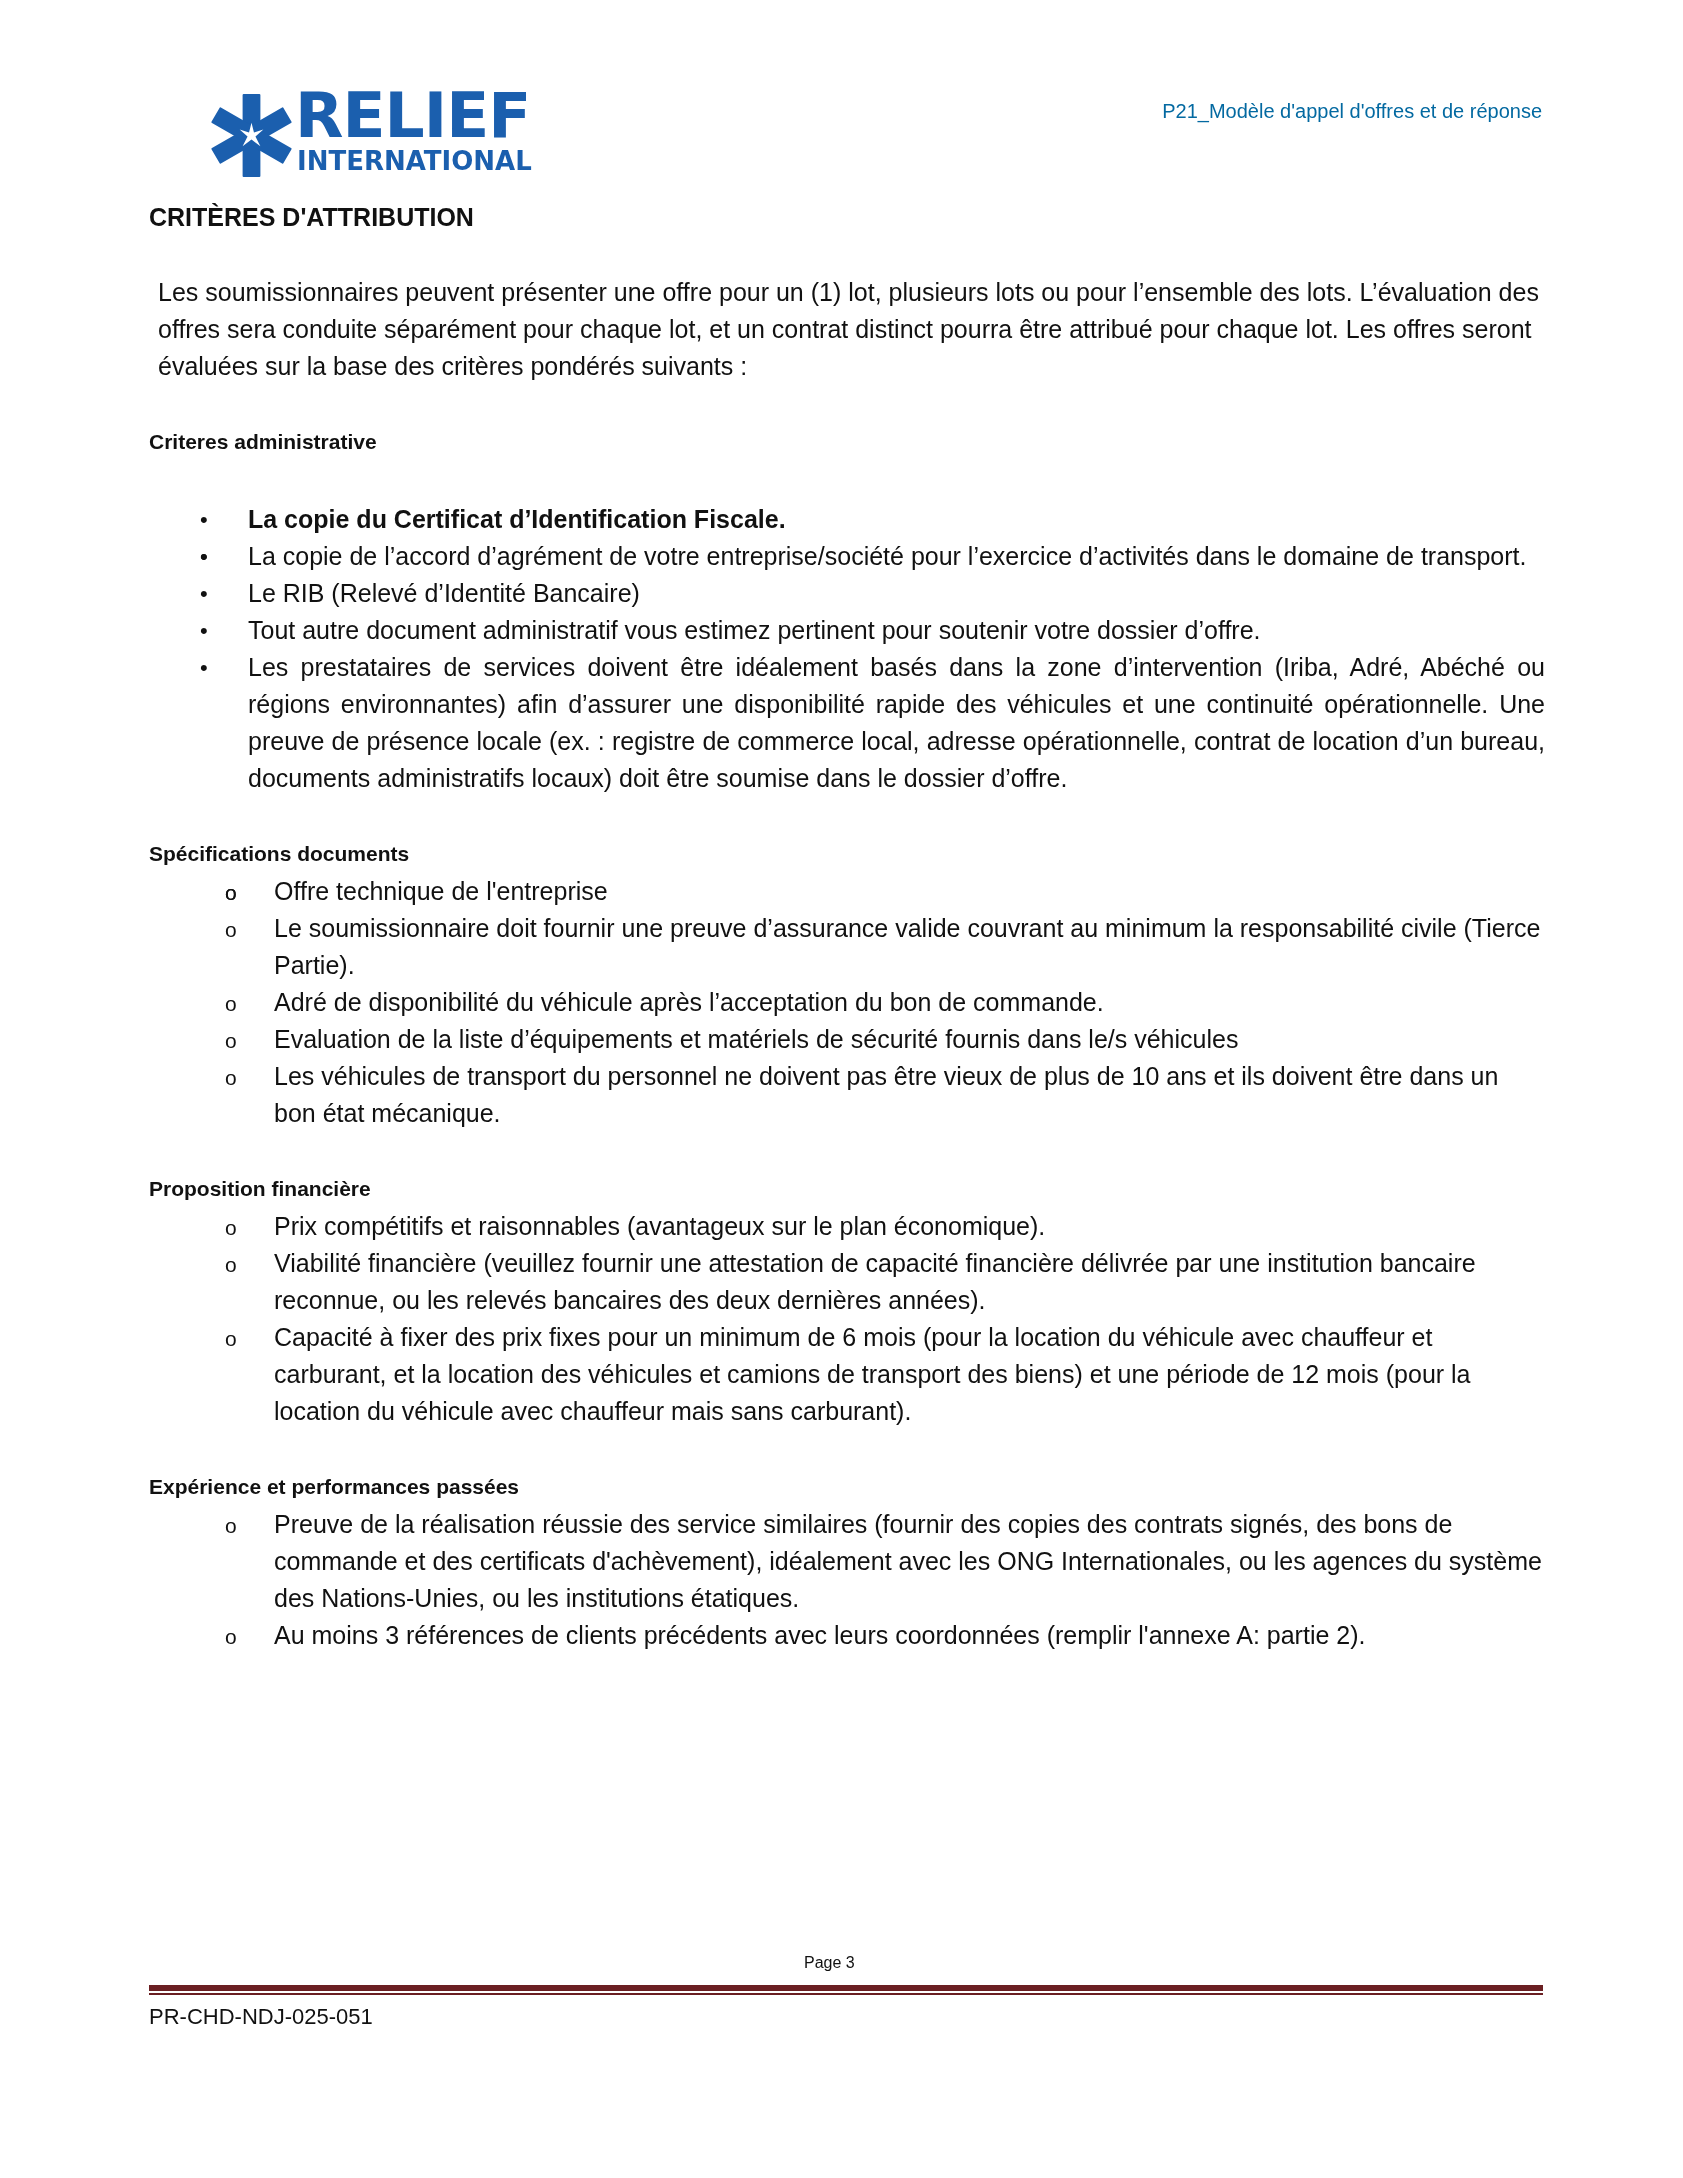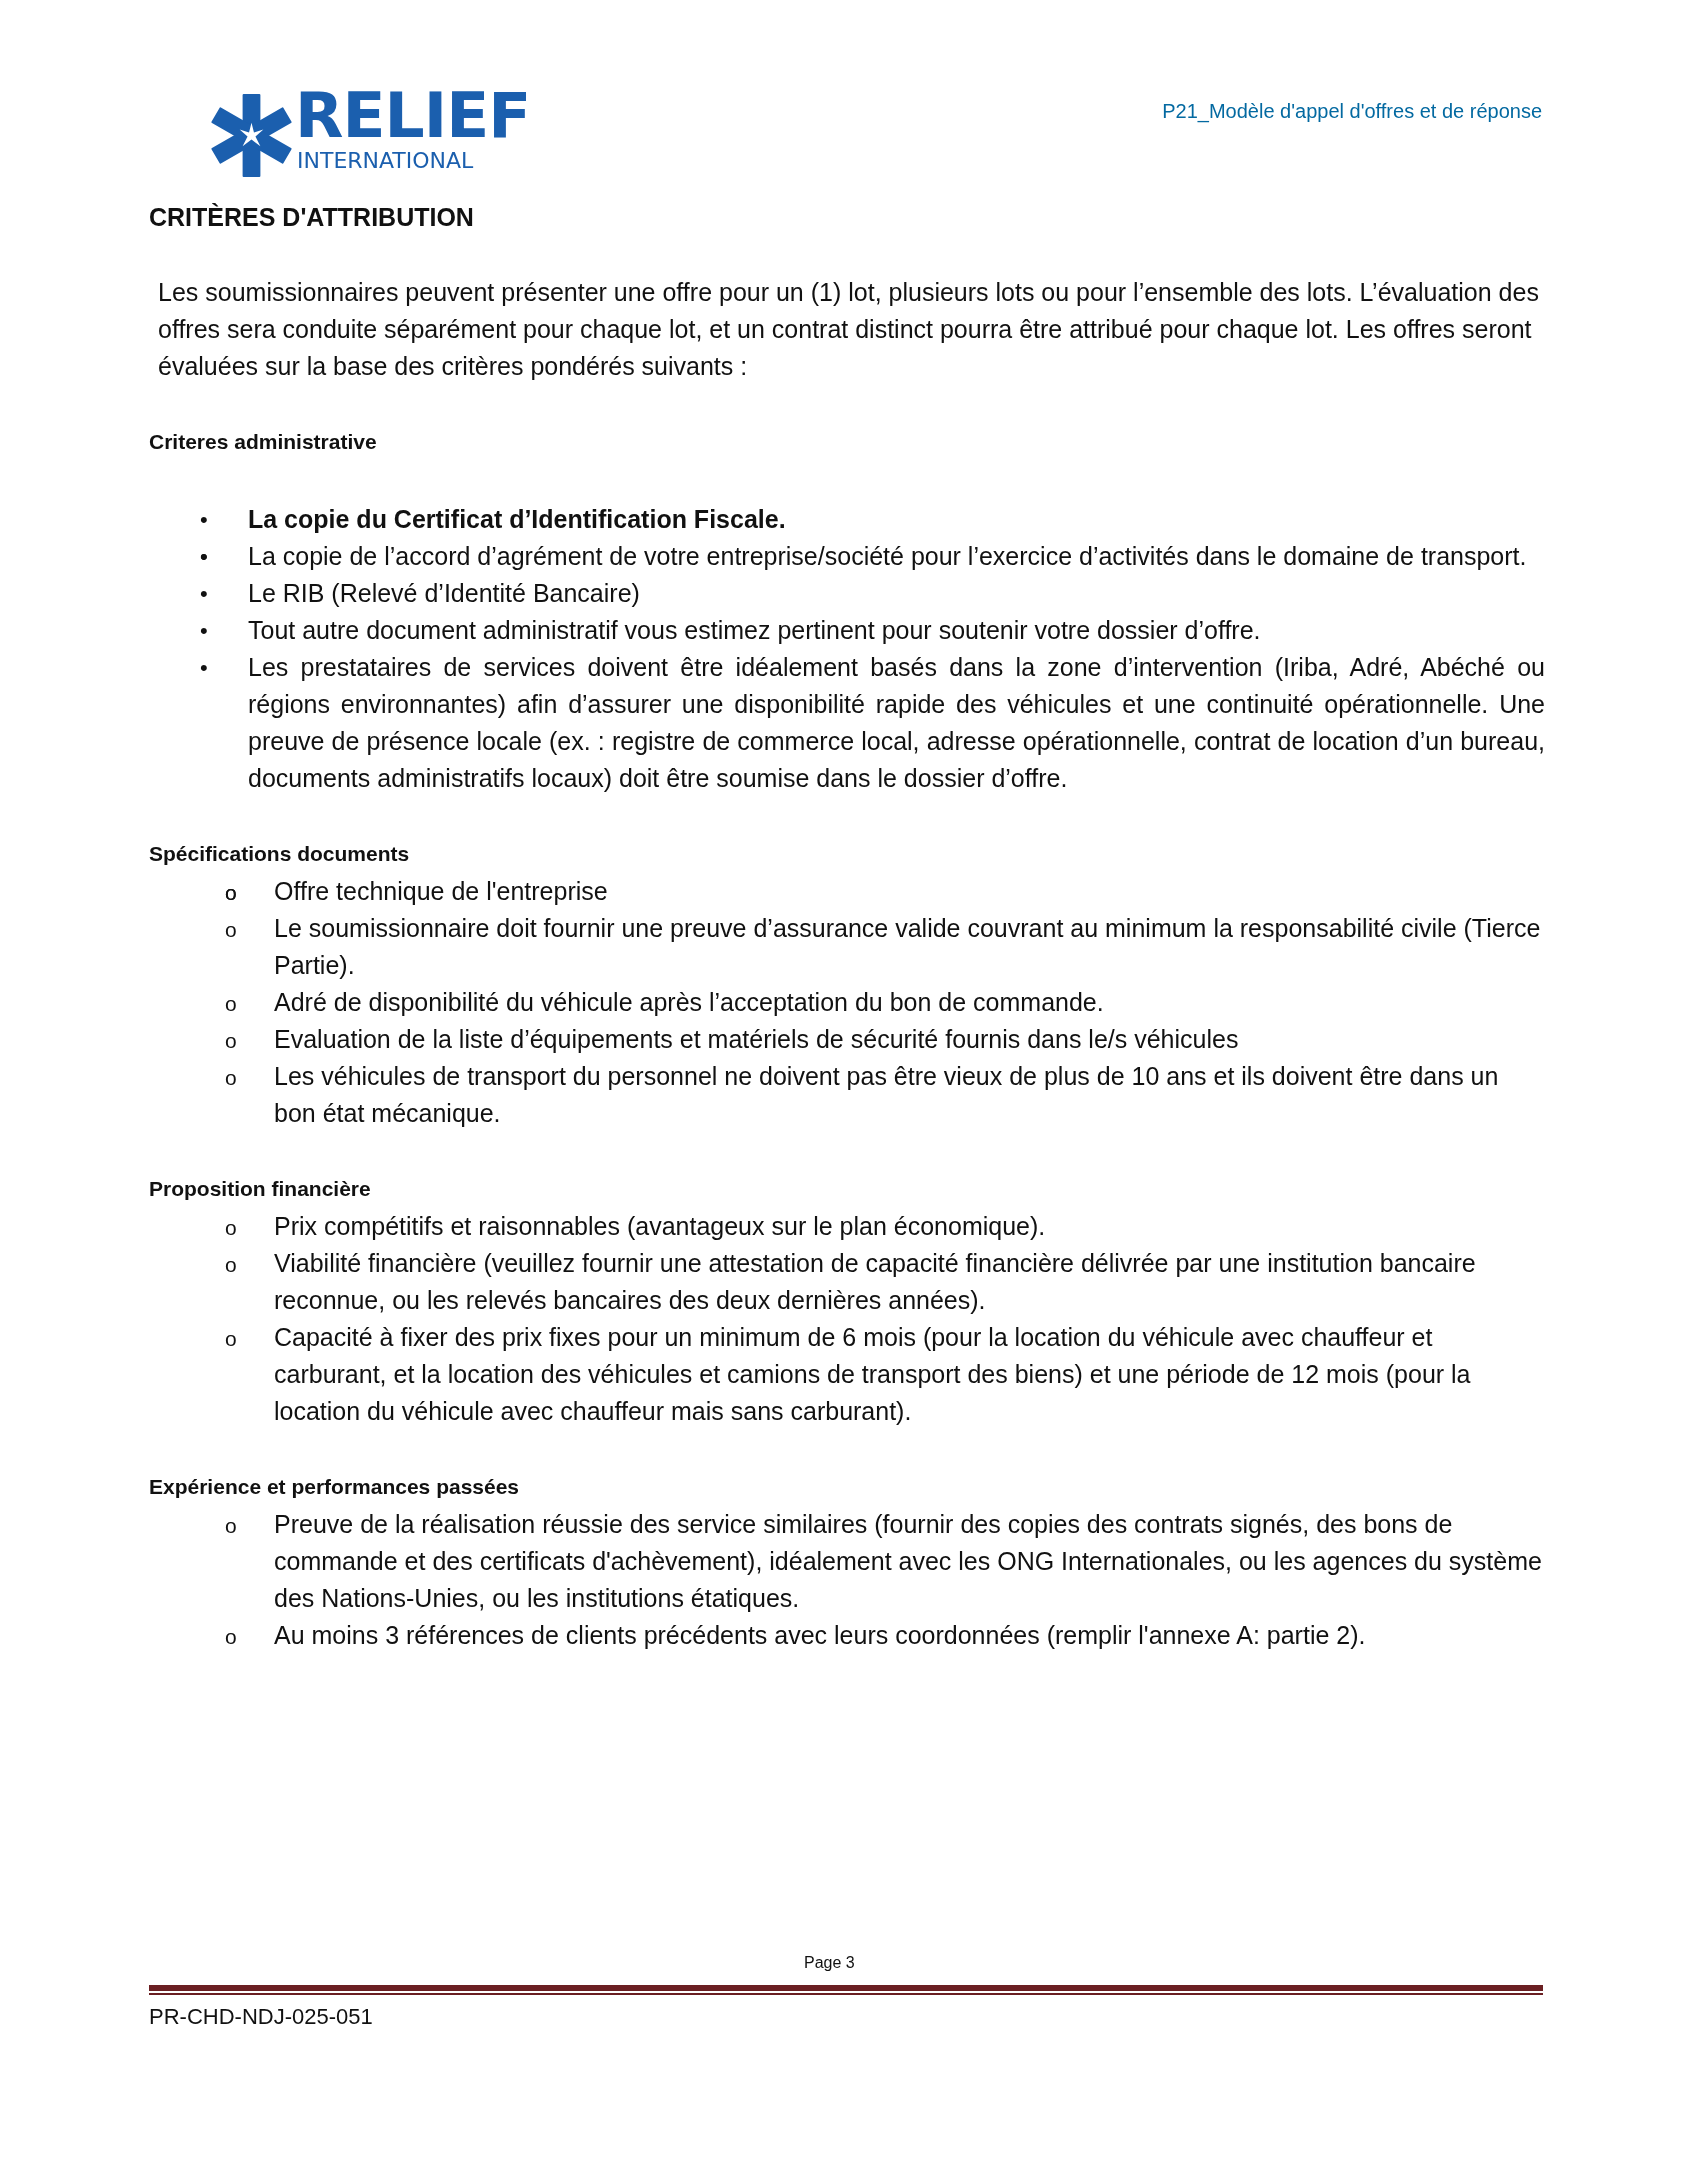--- a/index.html
+++ b/index.html
@@ -6,21 +6,21 @@
   body { width: 1683px; height: 2178px; position: relative; overflow: hidden;
          font-family: "Liberation Sans", sans-serif; color: #111111; }
   .page { position: absolute; left: 0; top: 0; width: 1683px; height: 2178px; }
 
   
   .logo { position: absolute; left: 210px; top: 91px; width: 317px; height: 91px; }
   .logo svg { display: block; }
   .logo-word { position: absolute; left: 85px; top: -10px; font-family: "DejaVu Sans", sans-serif;
                font-weight: bold; color: #1b5fae; font-size: 63px; letter-spacing: -1px; line-height: 69px; }
   .logo-sub { position: absolute; left: 87px; top: 57px; font-family: "DejaVu Sans", sans-serif;
-              font-weight: normal; color: #1b5fae; font-size: 22px; letter-spacing: 0px; line-height: 26px; }
+              font-weight: bold; color: #1b5fae; font-size: 26px; letter-spacing: 0px; line-height: 26px; }
   .header-right { position: absolute; right: 141px; top: 100px; font-family: "Liberation Sans", sans-serif;
                   font-size: 20px; color: #0369a1; }
 
   
   .content { position: absolute; left: 149px; top: 198px; width: 1396px;
              font-family: "Liberation Sans", sans-serif; font-size: 25px; line-height: 37px; }
   .h-main { font-weight: bold; font-size: 25px; margin: 0; line-height: 38px; }
   .para { margin: 38px 0 0 9px; }
   .h-sec { font-weight: bold; font-size: 21px; margin: 0; line-height: 38px; }
   .gap { height: 38px; }

